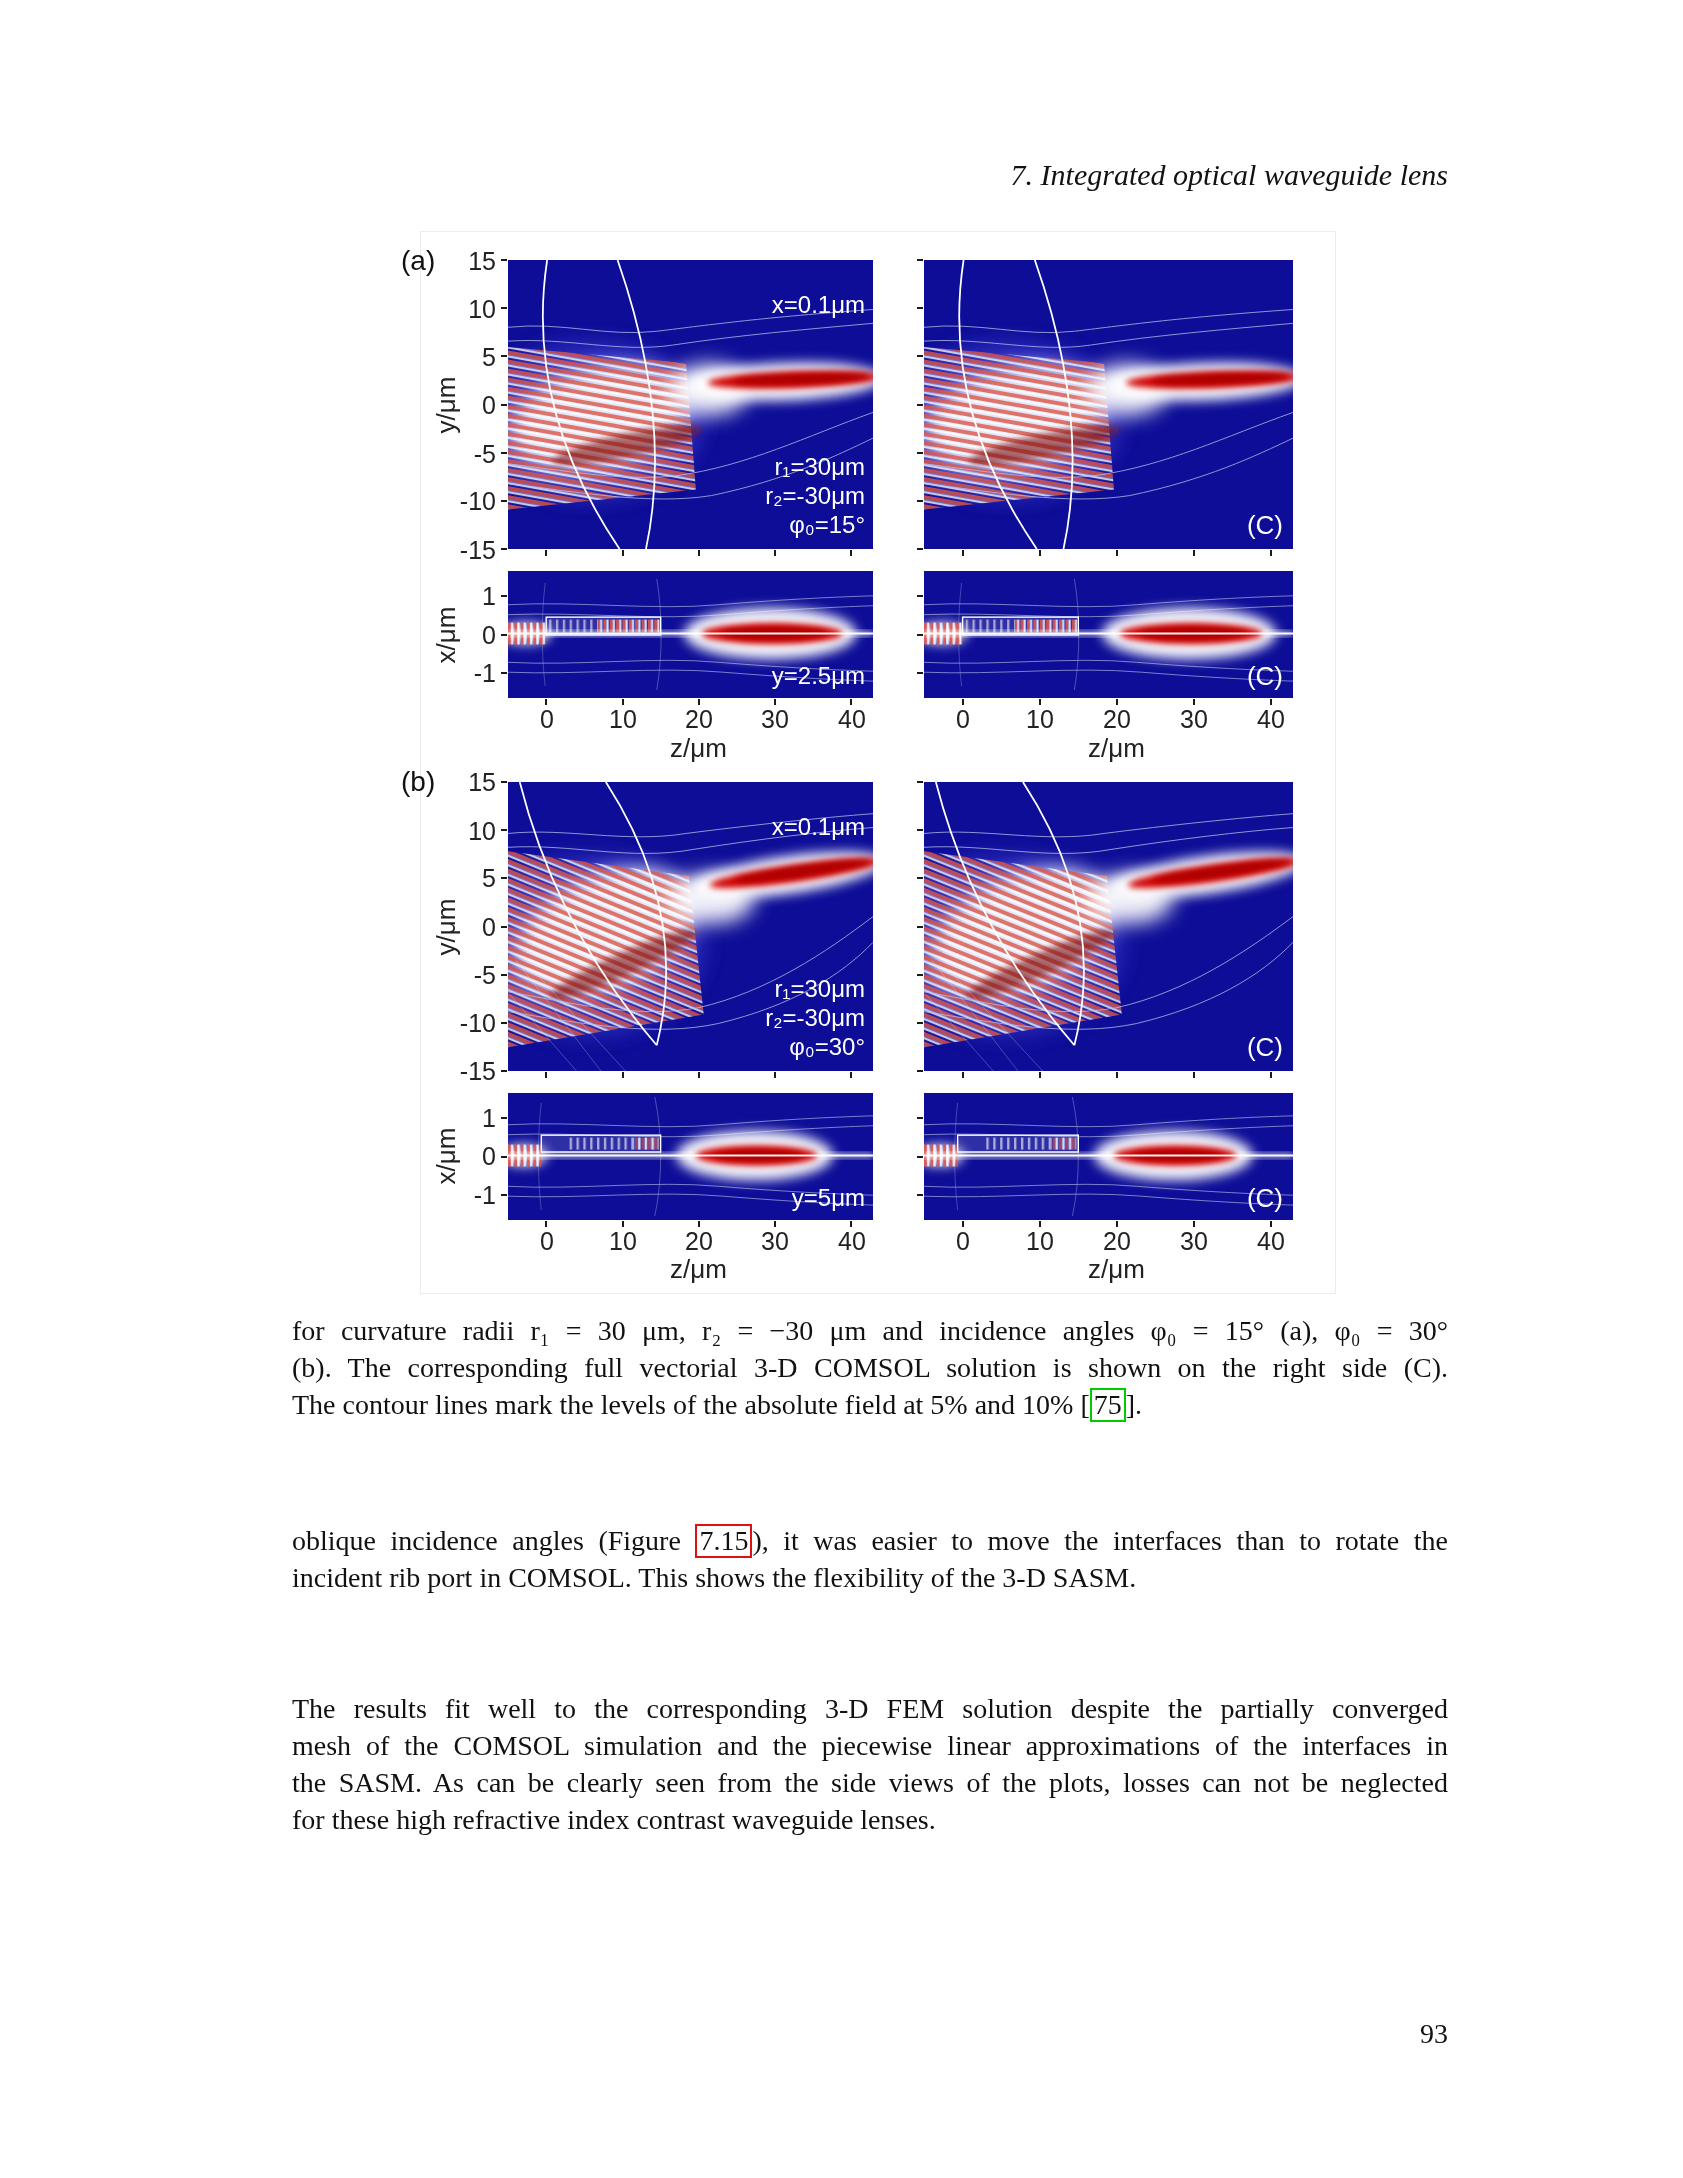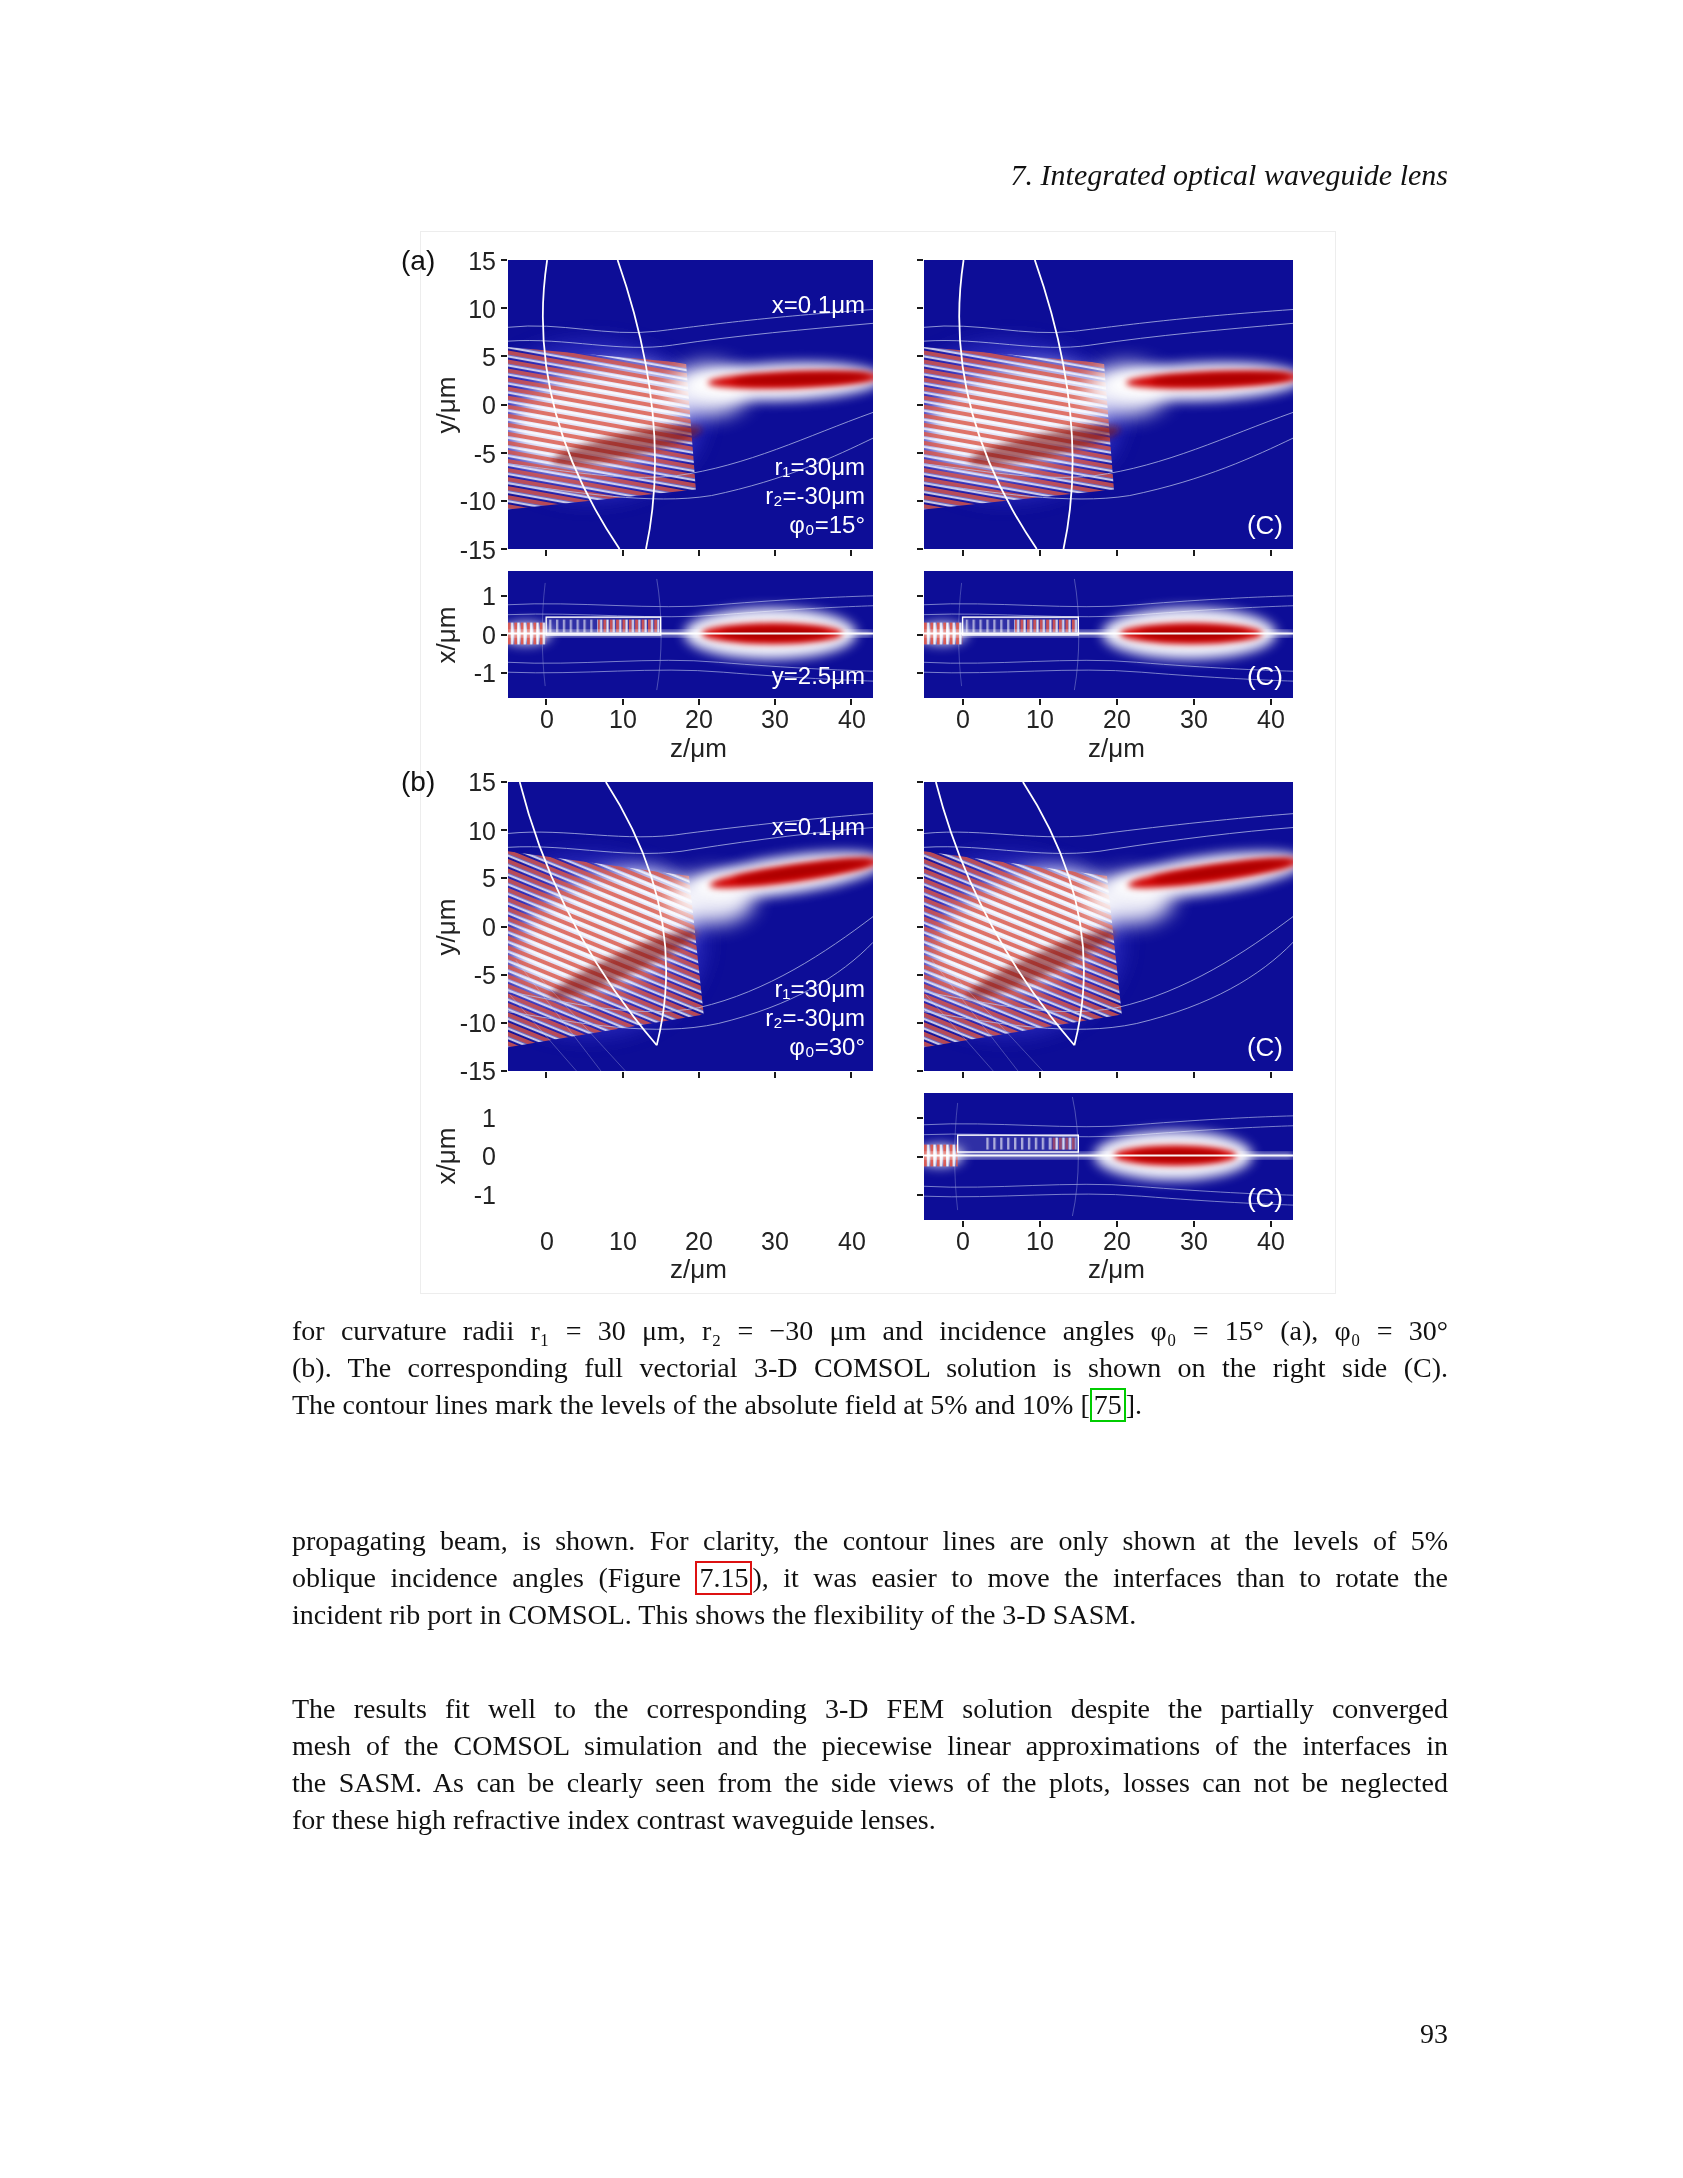--- a/index.html
+++ b/index.html
@@ -323,20 +323,34 @@
       <div class="tky" style="top: 66.67%;"></div>
       <div class="tky" style="top: 83.33%;"></div>
       <div class="tky" style="top: 100%;"></div>
     </div>
 
   <div class="ytl" style="left:437px;top:1103px;">1</div>
   <div class="ytl" style="left:437px;top:1141px;">0</div>
   <div class="ytl" style="left:437px;top:1180px;">-1</div>
   <div class="vlab" style="left:406px;top:1141px;">x/μm</div>
 
+  <div class="plot" style="left:508px;top:1093px;width:365px;height:127px;">
+    <svg viewBox="0 0 373 128" preserveAspectRatio="none">
+      <use href="#sceneSideB"></use>
+    </svg>
+    <div class="ann" style="right:8px;bottom:8px;">y=5μm</div>
+  <div class="tkx" style="left: 10.5%;"></div>
+      <div class="tkx" style="left: 31.4%;"></div>
+      <div class="tkx" style="left: 52.3%;"></div>
+      <div class="tkx" style="left: 73.2%;"></div>
+      <div class="tkx" style="left: 94.1%;"></div>
+      <div class="tky" style="top: 19.5%;"></div>
+      <div class="tky" style="top: 50%;"></div>
+      <div class="tky" style="top: 80.5%;"></div>
+    </div>
 
   <div class="plot" style="left:924px;top:1093px;width:369px;height:127px;">
     <svg viewBox="0 0 373 128" preserveAspectRatio="none">
       <use href="#sceneSideB"></use>
     </svg>
     <div class="ann clab" style="right:10px;bottom:6px;">(C)</div>
   <div class="tkx" style="left: 10.5%;"></div>
       <div class="tkx" style="left: 31.4%;"></div>
       <div class="tkx" style="left: 52.3%;"></div>
       <div class="tkx" style="left: 73.2%;"></div>
@@ -359,21 +373,20 @@
   <div class="zlab" style="left:654px;top:1254px;">z/μm</div>
   <div class="zlab" style="left:1072px;top:1254px;">z/μm</div>
 
   <div class="caption" style="top:1312px;">
     <div class="tline">for curvature radii r₁ = 30 μm, r₂ = −30 μm and incidence angles φ₀ = 15° (a), φ₀ = 30°</div>
     <div class="tline">(b).  The corresponding full vectorial 3-D COMSOL solution is shown on the right side (C).</div>
     <div class="tline last"><span>The contour lines mark the levels of the absolute field at 5% and 10% [</span><span class="refbox green">75</span><span>].</span></div>
   </div>
 
   <div class="para" style="top:1522px;">
-    <div class="tline">propagating beam, is shown.  For clarity, the contour lines are only shown at the levels of 5%</div>
     <div class="tline"><span>oblique incidence angles (Figure </span><span class="refbox red">7.15</span><span>), it was easier to move the interfaces than to rotate the</span></div>
     <div class="tline last">incident rib port in COMSOL. This shows the flexibility of the 3-D SASM.</div>
   </div>
 
   <div class="para" style="top:1690px;">
     <div class="tline">The results fit well to the corresponding 3-D FEM solution despite the partially converged</div>
     <div class="tline">mesh of the COMSOL simulation and the piecewise linear approximations of the interfaces in</div>
     <div class="tline">the SASM. As can be clearly seen from the side views of the plots, losses can not be neglected</div>
     <div class="tline last">for these high refractive index contrast waveguide lenses.</div>
   </div>

